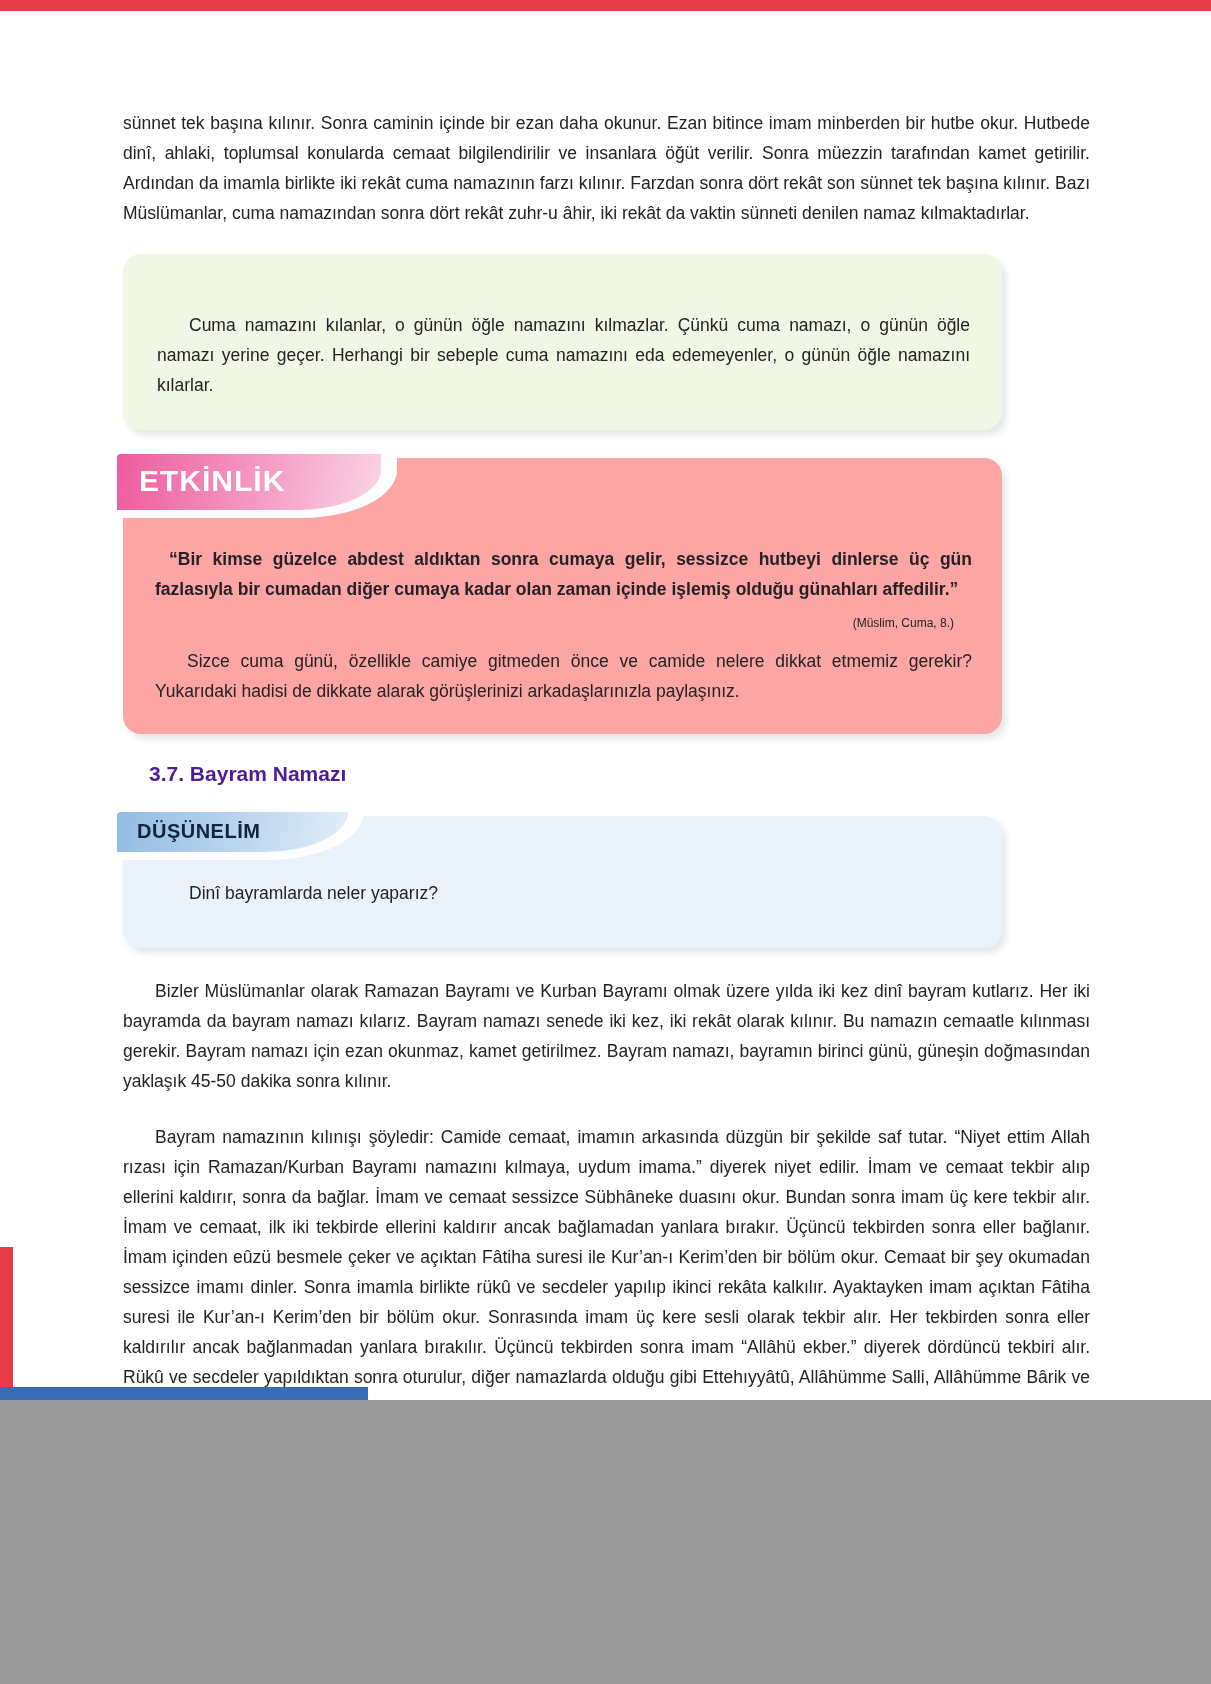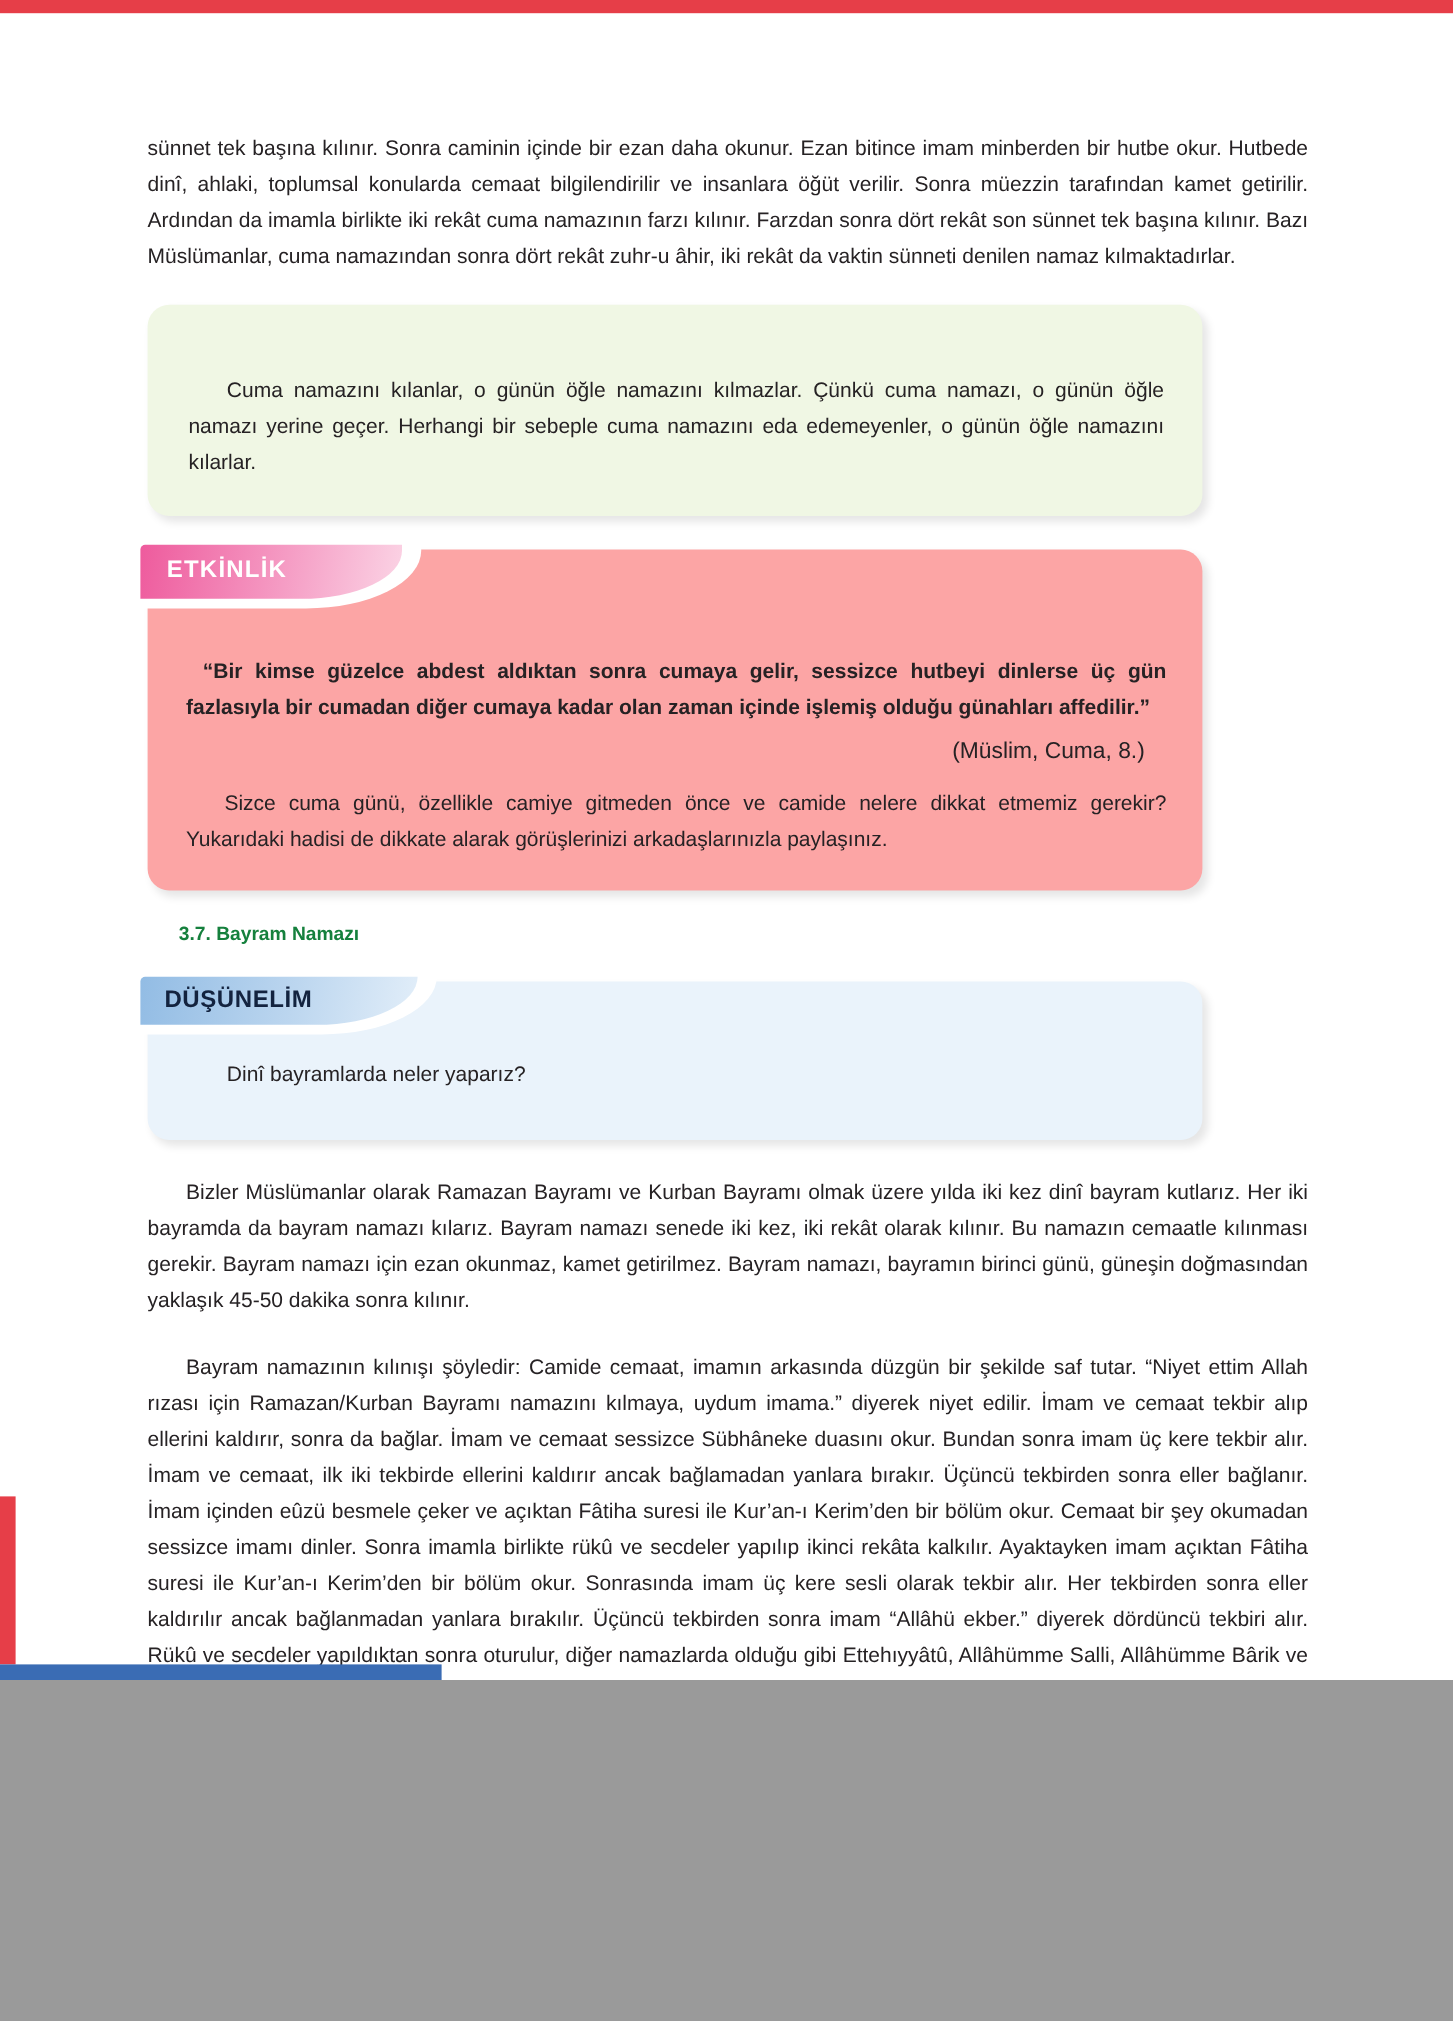--- a/index.html
+++ b/index.html
@@ -71,39 +71,39 @@
     text-align: justify;
   }
 
   
   .callout.green .tab  { background: linear-gradient(100deg,#aed177 0%,#cfe5a6 55%,#eef6da 100%); }
   .callout.green .tab-title { font-size: 20px; color:#13233f; }
   .callout.green .box  { background:#f0f7e4; padding: 56px 32px 30px 34px; }
 
   
   .callout.pink .tab   { background: linear-gradient(100deg,#ee5b9d 0%,#f59cc4 55%,#fbd4e5 100%); padding: 10px 96px 12px 22px; }
-  .callout.pink .tab-title { font-size: 20px; color:#ffffff; letter-spacing: 1px; }
+  .callout.pink .tab-title { font-size: 30px; color:#ffffff; letter-spacing: 1px; }
   .callout.pink .box   { background:#fca5a5; padding: 86px 30px 28px 32px; }
   .quote { font-weight: bold; text-indent: 14px; }
   .citation {
     margin: 12px 18px 16px 0;
-    font-size: 19px;
+    font-size: 12px;
     text-align: right;
   }
 
   
   .callout.blue .tab   { background: linear-gradient(100deg,#92bce4 0%,#bcd6ef 55%,#e2eef9 100%); text-align: right; }
   .callout.blue .tab-title { font-size: 20px; color:#13233f; }
   .callout.blue .box   { background:#eaf3fb; padding: 62px 32px 40px 34px; }
 
   .section-heading {
     margin: 0 0 30px 26px;
-    font-size: 16px;
+    font-size: 21px;
     font-weight: bold;
-    color: #15803d;
+    color: #4c1d95;
   }
   .page-number {
     position:absolute; top:1418px; left:0; right:50px;
     text-align:center;
     font-size: 28px;
     font-weight: bold;
     color: #1d3d66;
   }
 </style>
 </head>

